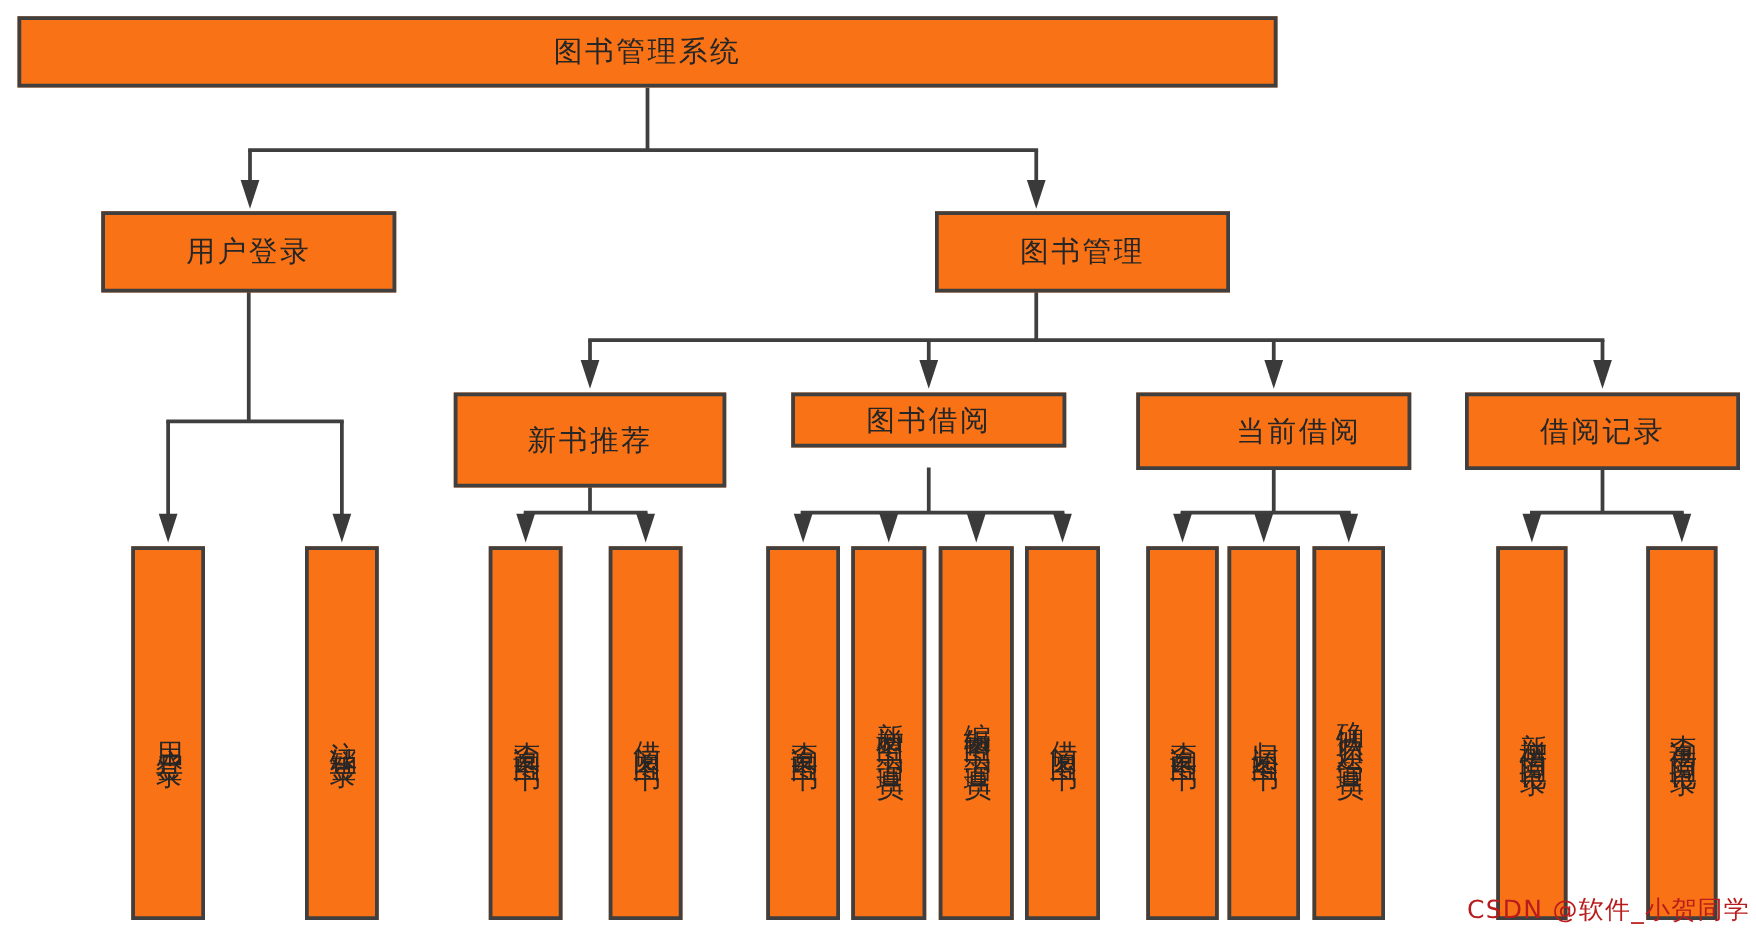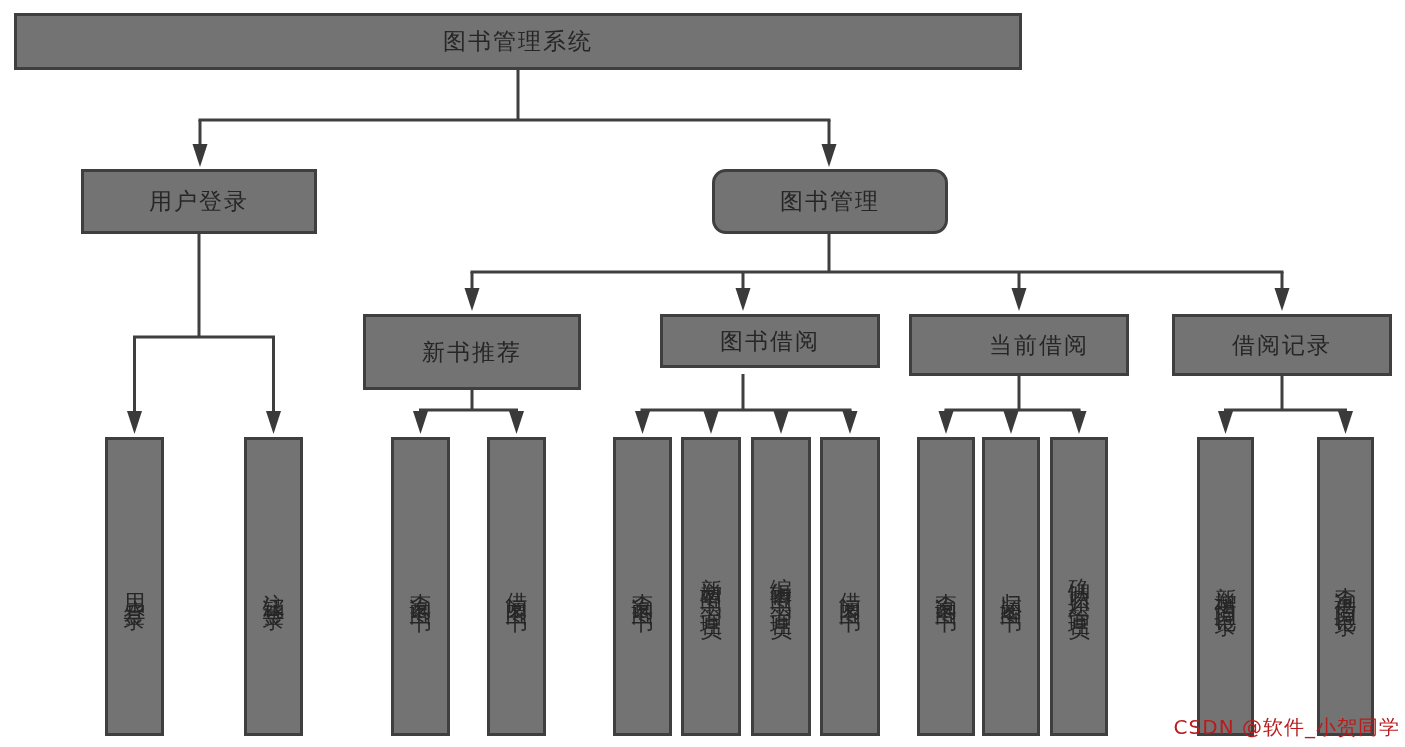--- a/index.html
+++ b/index.html
@@ -4,21 +4,21 @@
 <style>
   html,body{margin:0;padding:0;background:#ffffff;}
   .canvas{
     position:relative;width:1405px;height:747px;background:#ffffff;
     font-family:"DejaVu Sans","Liberation Sans",sans-serif;overflow:hidden;
   }
   .connectors{position:absolute;left:0;top:0;z-index:1;}
   .connectors line{stroke:#3f3f3f;stroke-width:3;}
   .connectors .ah{fill:#3a3a3a;}
   .box{
-    position:absolute;background:#737373;border:3px solid #3f3f3f;box-sizing:border-box;
+    position:absolute;background:#f97316;border:3px solid #3f3f3f;box-sizing:border-box;
     display:flex;align-items:center;justify-content:center;
     color:#262626;z-index:2;
   }
   .h-box{font-size:23px;letter-spacing:2px;white-space:nowrap;}
   .v-box{
     writing-mode:vertical-rl;text-orientation:mixed;
     font-size:22px;letter-spacing:6px;line-height:1;
   }
   .watermark{
     position:absolute;right:5px;bottom:6px;z-index:3;
@@ -107,24 +107,24 @@
       <line x1="1225.5" y1="410" x2="1225.5" y2="414"></line>
         <use href="#ah" x="1225.5" y="434"></use>
       <line x1="1345.5" y1="410" x2="1345.5" y2="414"></line>
         <use href="#ah" x="1345.5" y="434"></use>
     </g>
   </svg>
 
   <div class="box h-box" style="left:14px;top:13px;width:1008px;height:57px;">图书管理系统</div>
 
   <div class="box h-box" style="left:81px;top:169px;width:236px;height:65px;">用户登录</div>
-  <div class="box h-box" style="left:712px;top:169px;width:236px;height:65px;border-radius:14px;">图书管理</div>
+  <div class="box h-box" style="left:748px;top:169px;width:236px;height:65px;">图书管理</div>
 
   <div class="box h-box" style="left:363px;top:314px;width:218px;height:76px;">新书推荐</div>
-  <div class="box h-box" style="left:660px;top:314px;width:220px;height:54px;">图书借阅</div>
+  <div class="box h-box" style="left:633px;top:314px;width:220px;height:44px;">图书借阅</div>
   <div class="box h-box" style="left:909px;top:314px;width:220px;height:62px;padding-left:40px;">当前借阅</div>
   <div class="box h-box" style="left:1172px;top:314px;width:220px;height:62px;">借阅记录</div>
 
   <div class="box v-box" style="left:105px;top:437px;width:59px;height:299px;">用户登录</div>
   <div class="box v-box" style="left:244px;top:437px;width:59px;height:299px;">注销登录</div>
 
   <div class="box v-box" style="left:391px;top:437px;width:59px;height:299px;">查询图书</div>
   <div class="box v-box" style="left:487px;top:437px;width:59px;height:299px;">借阅图书</div>
 
   <div class="box v-box" style="left:613px;top:437px;width:59px;height:299px;">查询图书</div>

